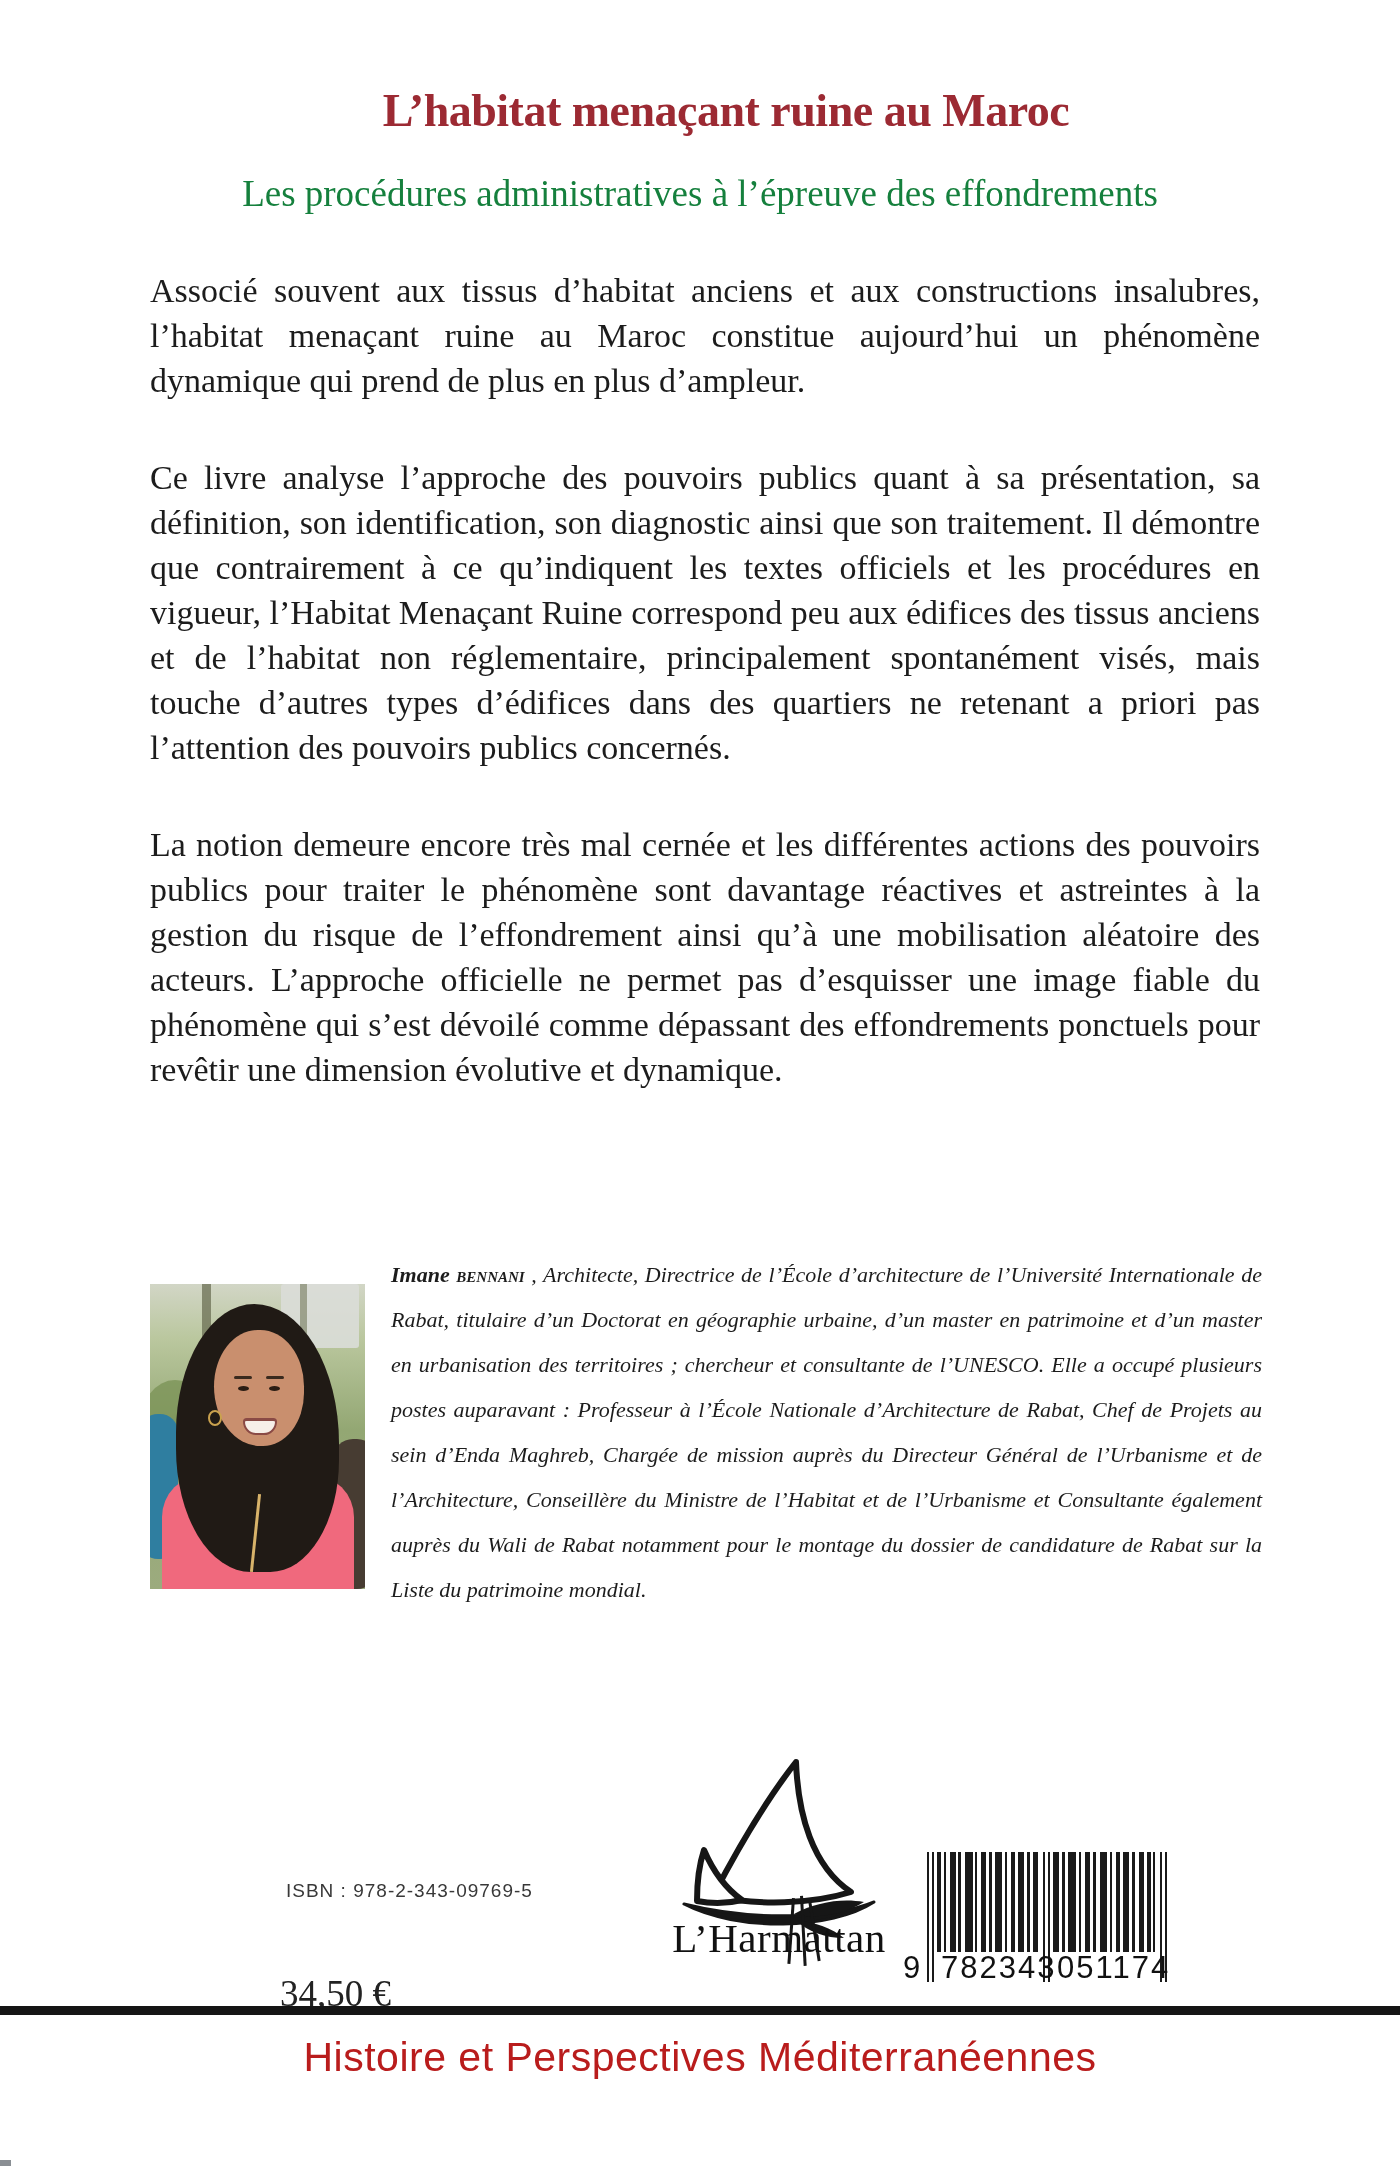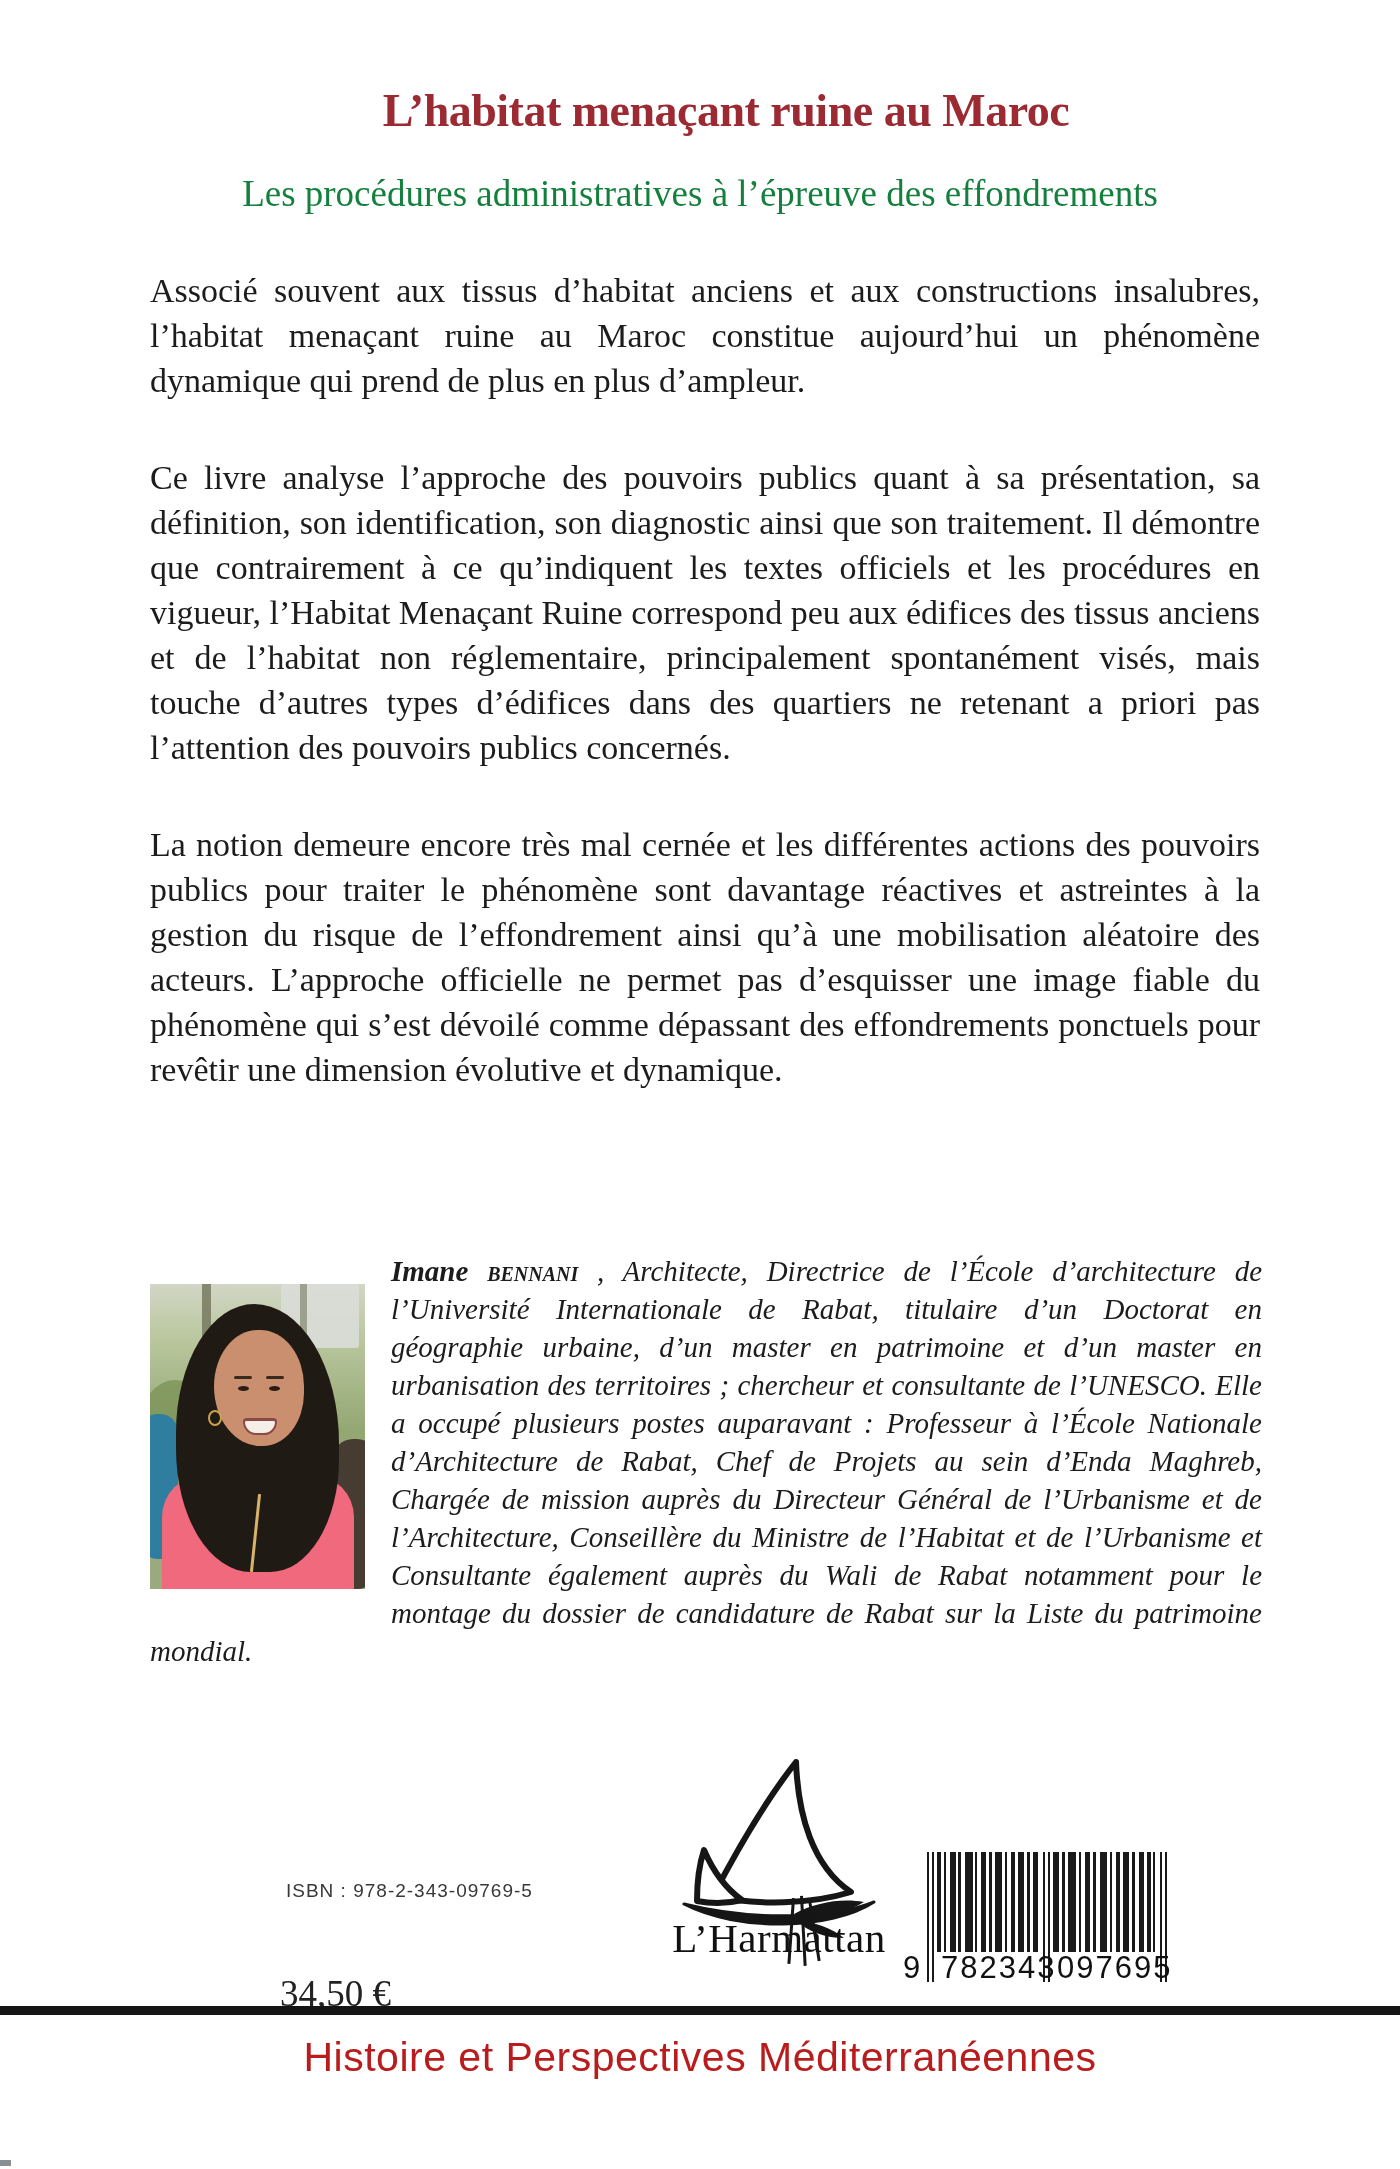--- a/index.html
+++ b/index.html
@@ -9,21 +9,21 @@
   .title{position:absolute;top:84px;left:0;width:1400px;text-align:center;
          font-size:46px;font-weight:bold;color:#9c2a33;letter-spacing:-0.5px;padding-left:26px;}
   .subtitle{position:absolute;top:172px;left:0;width:1400px;text-align:center;
          font-size:37px;color:#15803d;}
 
   .synopsis{position:absolute;top:268px;left:150px;width:1110px;
          font-size:34px;line-height:45px;text-align:justify;}
   .synopsis p{margin:0 0 52px 0;}
 
   .bio{position:absolute;top:1252px;left:150px;width:1112px;
-       font-size:29px;line-height:38px;font-style:italic;text-align:justify;}
+       font-size:22px;line-height:45px;font-style:italic;text-align:justify;}
   .author-name{font-weight:bold;}
   .author-surname{font-weight:bold;font-variant:small-caps;text-transform:lowercase;}
 
   
   .photo{float:left;width:215px;height:305px;margin:32px 26px 6px 0;position:relative;overflow:hidden;
          background:linear-gradient(180deg,#d2d6c6 0%,#bac79e 18%,#93a773 48%,#9cab7e 100%);}
   .photo *{position:absolute;}
   .ph-building{right:6px;top:0;width:78px;height:64px;background:#daddd8;opacity:.9;border-radius:3px;}
   .ph-trunk1{left:52px;top:0;width:9px;height:160px;background:#6b6f54;opacity:.75;}
   .ph-trunk2{left:150px;top:0;width:7px;height:120px;background:#75795c;opacity:.6;}
@@ -155,20 +155,20 @@
         <rect x="205" y="0" width="3" height="100"></rect>
           <rect x="212" y="0" width="5" height="100"></rect>
         <rect x="220" y="0" width="4" height="100"></rect>
           <rect x="226" y="0" width="2" height="100"></rect>
         <rect x="233" y="0" width="2" height="130"></rect>
           <rect x="238" y="0" width="2" height="130"></rect>
       </g>
     </svg>
     <span class="bc-digit bc-lead">9</span>
     <span class="bc-digit bc-g1">782343</span>
-    <span class="bc-digit bc-g2">097695</span>
+    <span class="bc-digit bc-g2">051174</span>
   </div>
 
   <div class="series-rule"></div>
   <div class="series">Histoire et Perspectives Méditerranéennes</div>
   <div class="corner-mark"></div>
 
 </div>
 
 </body></html>

